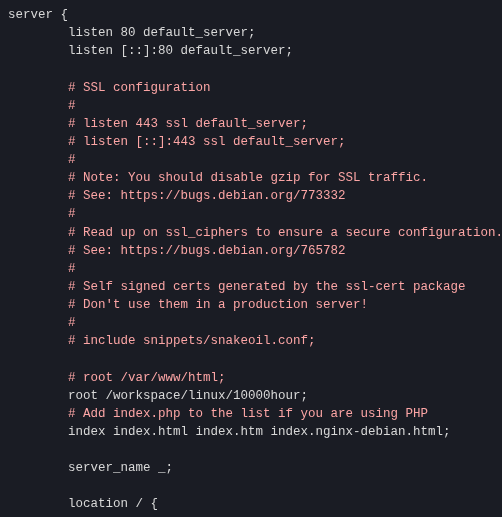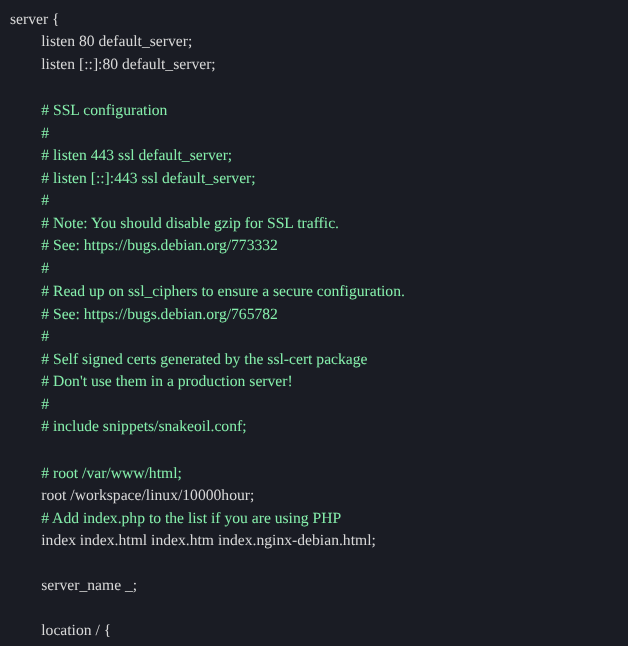--- a/index.html
+++ b/index.html
@@ -13,20 +13,20 @@
     width: 502px;
     height: 517px;
     box-sizing: border-box;
     overflow: hidden;
   }
   pre {
     margin: 0;
     white-space: pre;
     font-family: inherit;
   }
-  .c  { color: #86efac; }   
+  .c  { color: #fca5a5; }   
   .p  { color: #d8d8d8; }   
-  .line { display: block; font-family: Liberation Serif, serif; }
+  .line { display: block; }
 </style>
 </head>
 <body>
 
 <pre id="code"><span class="line p">server {</span><span class="line p">        listen 80 default_server;</span><span class="line p">        listen [::]:80 default_server;</span><span class="line p">&nbsp;</span><span class="line c">        # SSL configuration</span><span class="line c">        #</span><span class="line c">        # listen 443 ssl default_server;</span><span class="line c">        # listen [::]:443 ssl default_server;</span><span class="line c">        #</span><span class="line c">        # Note: You should disable gzip for SSL traffic.</span><span class="line c">        # See: https://bugs.debian.org/773332</span><span class="line c">        #</span><span class="line c">        # Read up on ssl_ciphers to ensure a secure configuration.</span><span class="line c">        # See: https://bugs.debian.org/765782</span><span class="line c">        #</span><span class="line c">        # Self signed certs generated by the ssl-cert package</span><span class="line c">        # Don't use them in a production server!</span><span class="line c">        #</span><span class="line c">        # include snippets/snakeoil.conf;</span><span class="line p">&nbsp;</span><span class="line c">        # root /var/www/html;</span><span class="line p">        root /workspace/linux/10000hour;</span><span class="line c">        # Add index.php to the list if you are using PHP</span><span class="line p">        index index.html index.htm index.nginx-debian.html;</span><span class="line p">&nbsp;</span><span class="line p">        server_name _;</span><span class="line p">&nbsp;</span><span class="line p">        location / {</span><span class="line c">                # First attempt to serve request as file, then</span></pre>
 
 </body></html>

